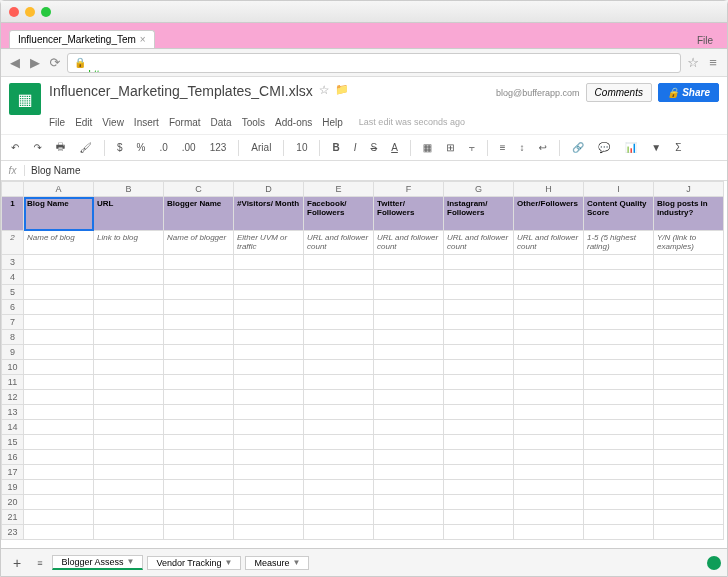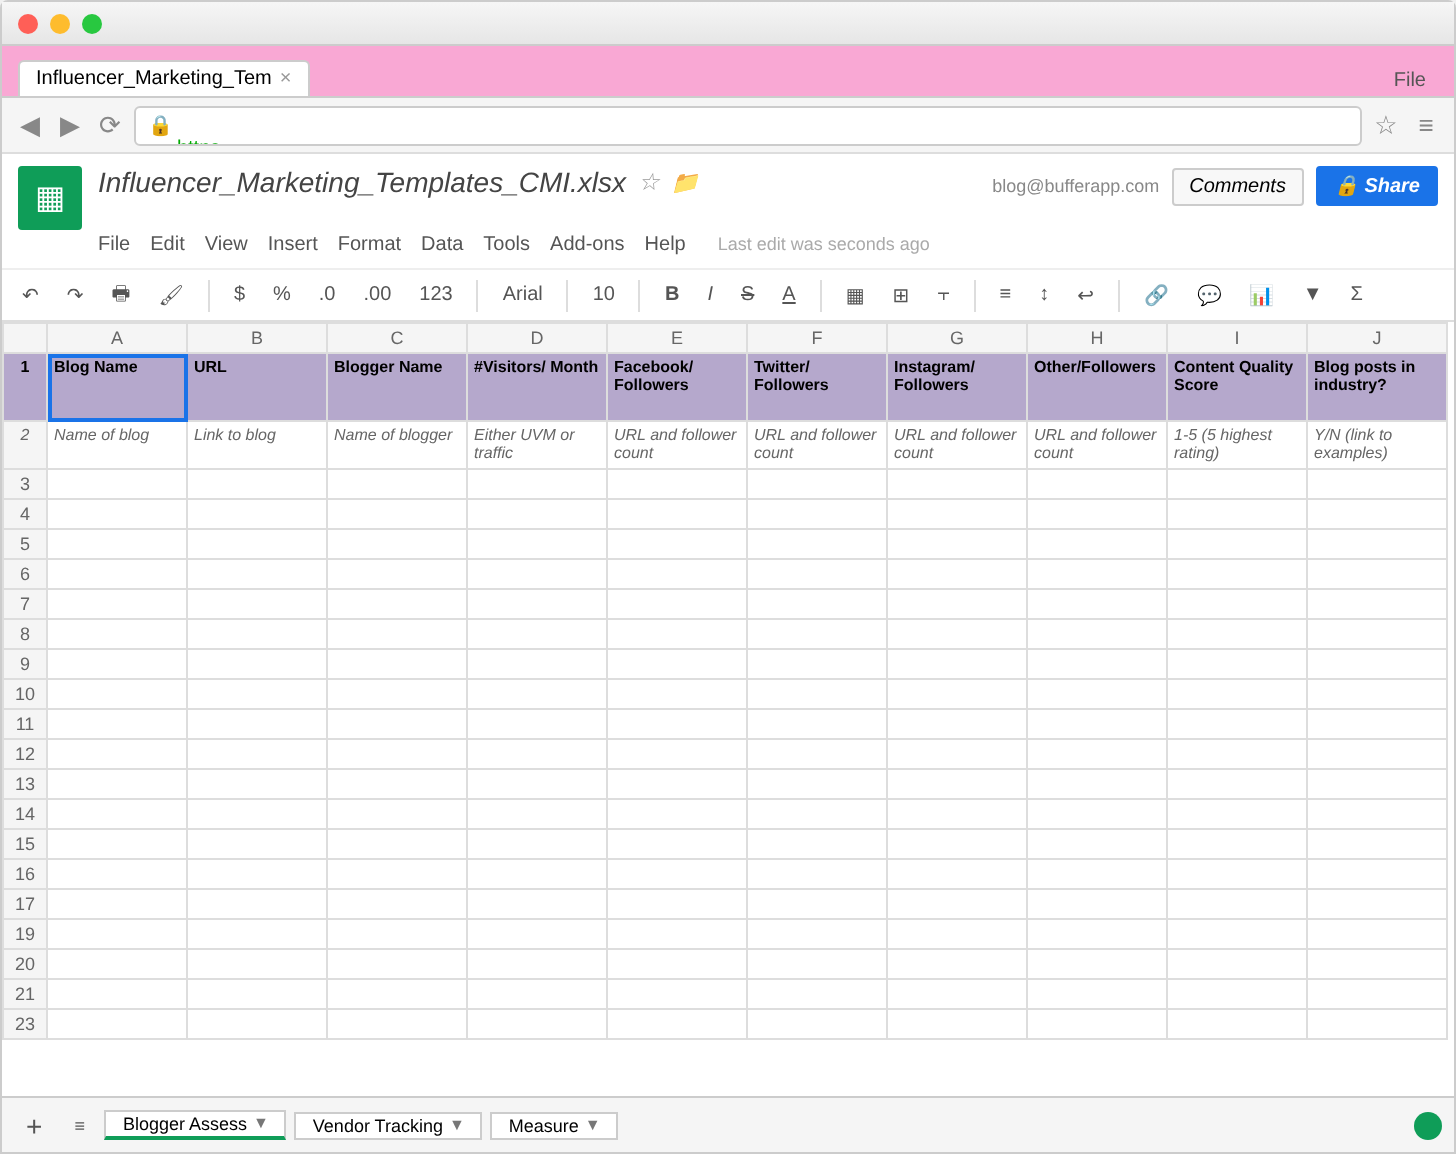--- a/index.html
+++ b/index.html
@@ -14,21 +14,21 @@
 .tab .x { color:#999; font-size:10px; cursor:pointer; }
 .ext { margin-left:auto; font-size:10px; color:#555; padding:2px 6px; }
 .addrbar { height:28px; background:#f5f5f5; border-bottom:1px solid #ddd; display:flex; align-items:center; padding:0 6px; gap:4px; }
 .nav-ico { width:16px; height:16px; color:#888; font-size:13px; display:flex; align-items:center; justify-content:center; cursor:pointer; }
 .url { flex:1; background:#fff; border:1px solid #ccc; border-radius:3px; height:20px; font-size:10px; padding:0 6px; display:flex; align-items:center; color:#333; overflow:hidden; white-space:nowrap; }
 .url .lock{color:#0a0;margin-right:2px;}
 .url .https{color:#0a0;margin-top:24px;}
 .header { display:flex; align-items:flex-start; padding:6px 8px; gap:8px; border-bottom:1px solid #eee; }
 .sheets-logo { width:32px; height:32px; background:#0f9d58; border-radius:2px; display:flex; align-items:center; justify-content:center; color:#fff; font-size:16px; flex-shrink:0; }
 .header-mid { flex:1; }
-.docname { font-size:14px; color:#444; display:flex; align-items:center; gap:6px;font-style:italic; }
+.docname { font-size:14px; color:#444; display:flex; gap:6px; }
 .docname .star{color:#999;font-size:12px;}
 .docname .folder{color:#aaa;font-size:11px;}
 .menus { display:flex; gap:10px; font-size:10px; color:#555; margin-top:18px; }
 .menus span { cursor:pointer; }
 .lastedit { font-size:9px; color:#aaa; margin-left:6px; }
 .header-right { display:flex; align-items:center; gap:6px; }
 .email { font-size:9px; color:#888; }
 .btn { border:1px solid #ccc; border-radius:2px; padding:3px 8px; font-size:10px; background:#f8f8f8; cursor:pointer;font-style:italic; }
 .btn.share { background:#1a73e8; color:#fff; border-color:#1a73e8; font-weight:bold; }
 .toolbar { height:26px; border-bottom:1px solid #ddd; display:flex; align-items:center; padding:0 6px; gap:6px; font-size:10px; color:#555; }
@@ -145,20 +145,24 @@
     <span class="tool">↕</span>
     <span class="tool">↩</span>
     <span class="sep"></span>
     <span class="tool">🔗</span>
     <span class="tool">💬</span>
     <span class="tool">📊</span>
     <span class="tool">▼</span>
     <span class="tool">Σ</span>
   </div>
 
+  <div class="fxrow">
+    <div class="fxlabel">fx</div>
+    <div class="fxval">Blog Name</div>
+  </div>
 
   <div class="gridwrap">
     <table>
       <thead>
         <tr>
           <th class="rownum"></th>
           <th class="colA">A</th>
           <th class="colB">B</th>
           <th class="colC">C</th>
           <th class="colD">D</th>

